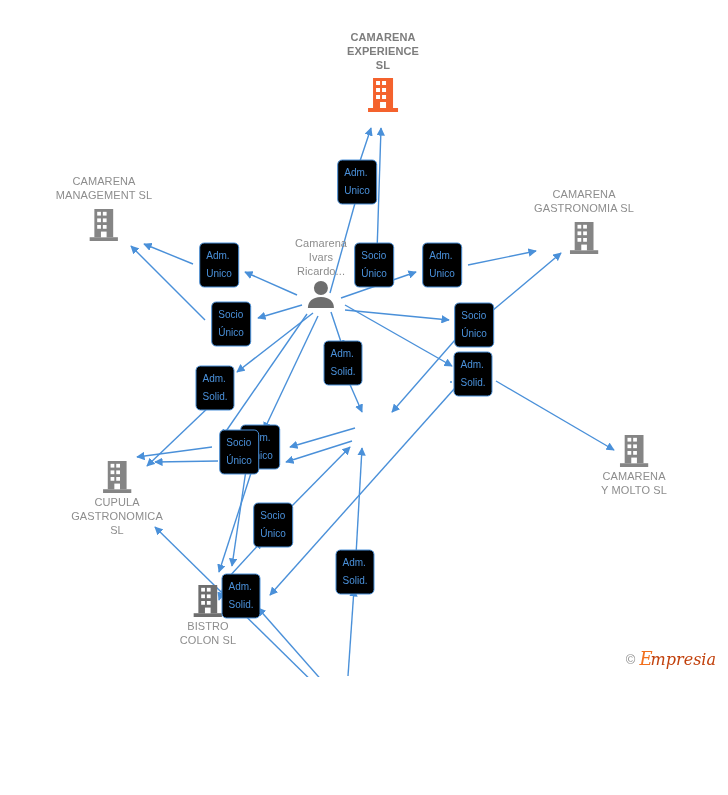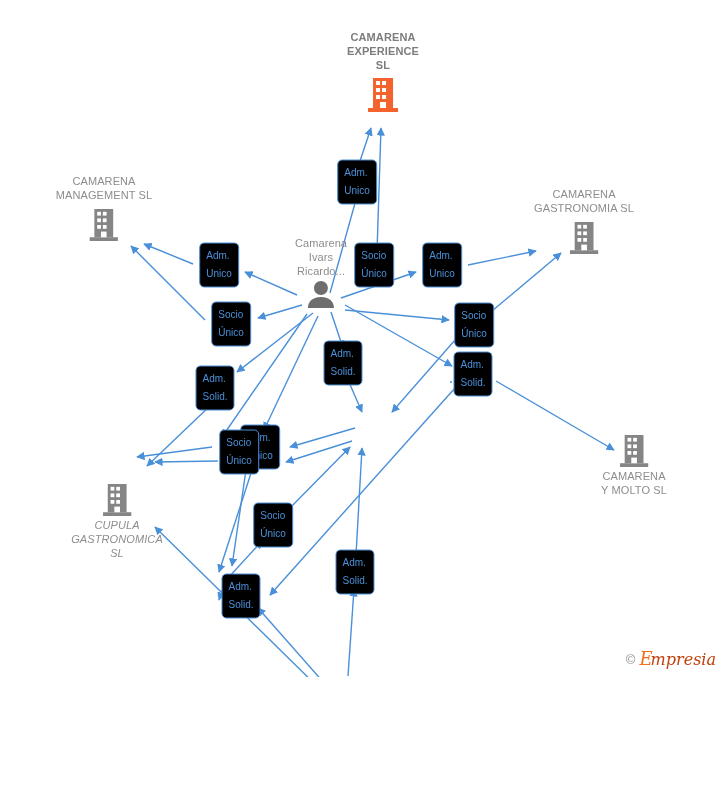--- a/index.html
+++ b/index.html
@@ -245,39 +245,56 @@
         <rect x="16" y="12" width="4" height="4"></rect>
         <rect x="10" y="19" width="4" height="4"></rect>
         <rect x="16" y="19" width="4" height="4"></rect>
         <rect x="14" y="26" width="6" height="6"></rect>
       </g>
     </svg>
     <span class="node-label company">CAMARENA
 Y MOLTO SL</span>
   </div>
 
-  <div class="node" style="left:117px; top:482px;font-style:italic;">
+  <div class="node" style="left:117px; top:459px;">
     <svg class="node-icon" width="32" height="36" viewBox="0 0 34 38">
       <rect x="7" y="2" width="20" height="30" fill="#858585"></rect>
       <rect x="2" y="32" width="30" height="4" fill="#858585"></rect>
       <g fill="#ffffff">
         <rect x="10" y="5" width="4" height="4"></rect>
         <rect x="16" y="5" width="4" height="4"></rect>
         <rect x="10" y="12" width="4" height="4"></rect>
         <rect x="16" y="12" width="4" height="4"></rect>
         <rect x="10" y="19" width="4" height="4"></rect>
         <rect x="16" y="19" width="4" height="4"></rect>
         <rect x="14" y="26" width="6" height="6"></rect>
       </g>
     </svg>
     <span class="node-label company">CUPULA
 GASTRONOMICA
 SL</span>
   </div>
 
+  <div class="node" style="left:208px; top:583px;">
+    <svg class="node-icon" width="32" height="36" viewBox="0 0 34 38">
+      <rect x="7" y="2" width="20" height="30" fill="#6e6e6e"></rect>
+      <rect x="2" y="32" width="30" height="4" fill="#6e6e6e"></rect>
+      <g fill="#ffffff">
+        <rect x="10" y="5" width="4" height="4"></rect>
+        <rect x="16" y="5" width="4" height="4"></rect>
+        <rect x="10" y="12" width="4" height="4"></rect>
+        <rect x="16" y="12" width="4" height="4"></rect>
+        <rect x="10" y="19" width="4" height="4"></rect>
+        <rect x="16" y="19" width="4" height="4"></rect>
+        <rect x="14" y="26" width="6" height="6"></rect>
+      </g>
+    </svg>
+    <span class="node-label company">BISTRO
+COLON  SL</span>
+  </div>
 
   <div class="node" style="left:349px; top:679px;">
     <svg class="node-icon" width="32" height="28" viewBox="0 0 32 28">
       <circle cx="16" cy="8" r="7" fill="#6e6e6e"></circle>
       <path d="M 16 17 C 7 17 3 22 3 28 L 29 28 C 29 22 25 17 16 17 Z" fill="#6e6e6e"></path>
     </svg>
   </div>
 
   <div class="edge-label" style="left:357px; top:182px;">Adm.
 Unico</div>

